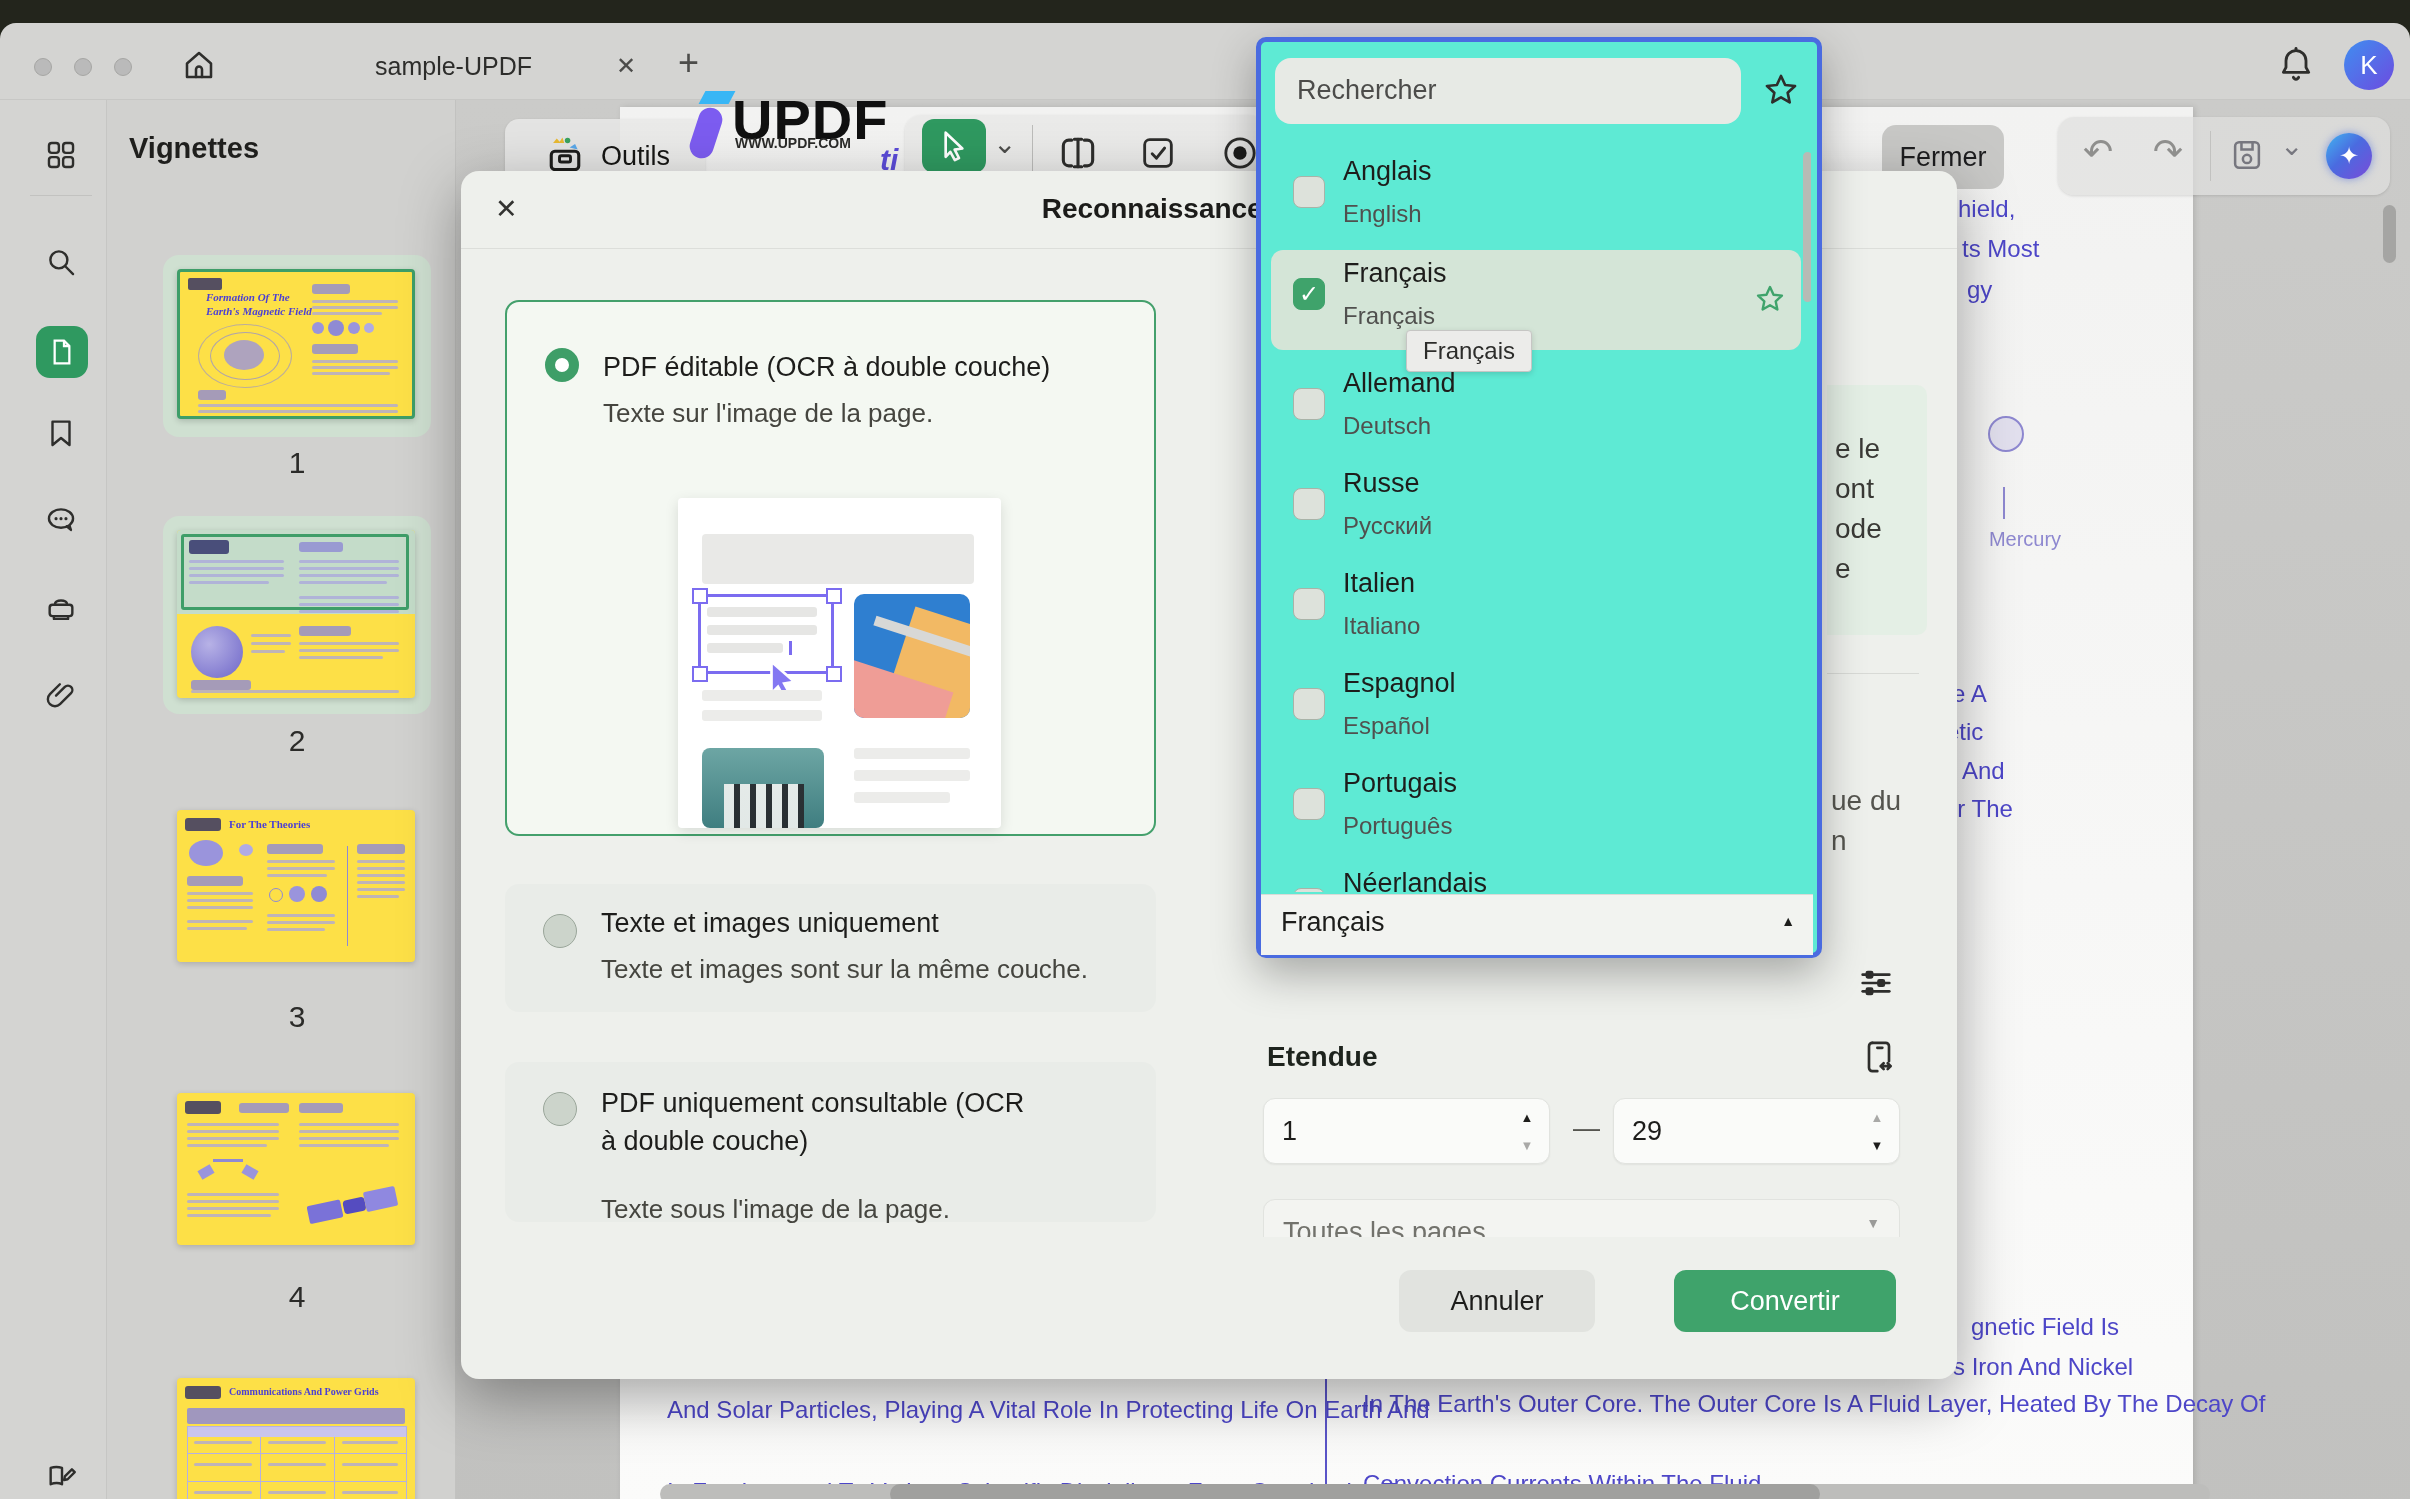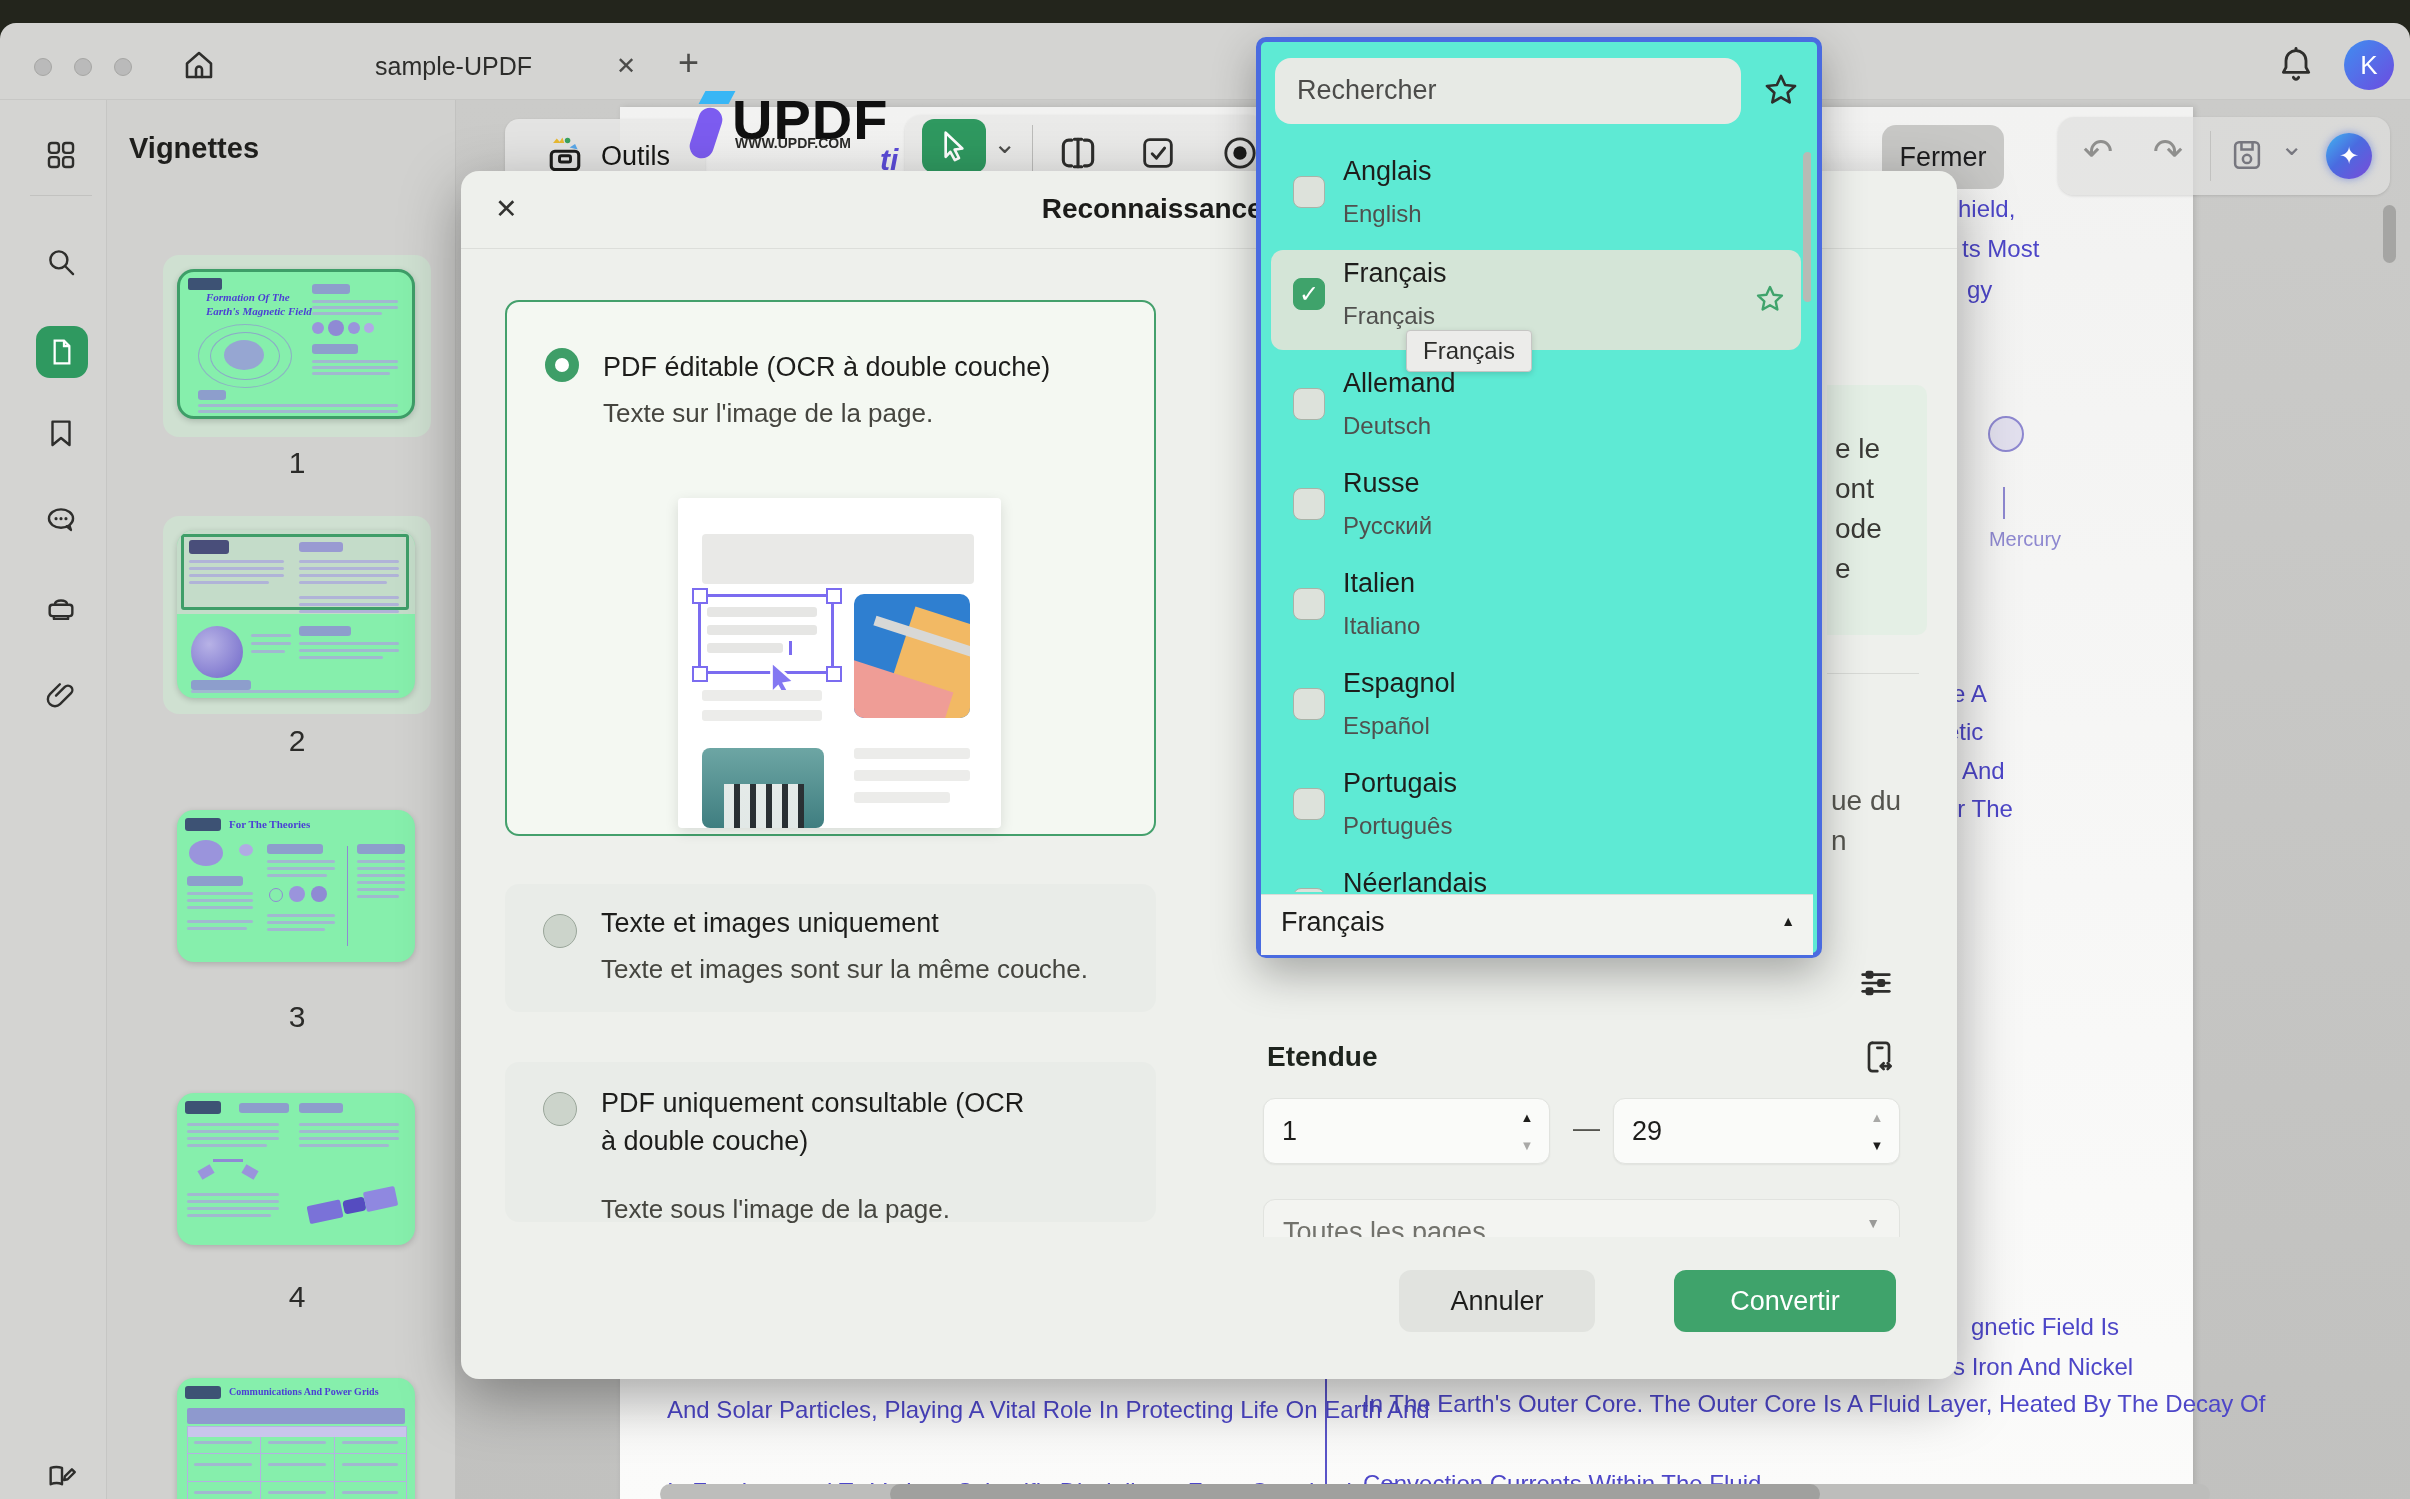--- a/index.html
+++ b/index.html
@@ -8,21 +8,21 @@
   #win{position:absolute;left:0;top:8px;right:0;bottom:0;background:#d4d4d2;border-radius:16px 16px 0 0;overflow:hidden;}
   .tl-dot{width:16px;height:16px;border-radius:50%;background:#bababa;border:1px solid #a6a6a4;}
   .tabtext{font-size:25px;color:#2d2d2b;font-weight:500;}
   .glyph{color:#4c4c4a;}
   svg{display:block;}
   .ico svg{stroke:#2e2e2c;fill:none;stroke-width:1.7;stroke-linecap:round;stroke-linejoin:round;}
   .rail-ico{left:44px;width:34px;height:34px;}
   .panelcard{background:rgba(233,233,231,.85);border-radius:14px;box-shadow:0 1px 3px rgba(0,0,0,.12);}
   
   .thumbwrap{left:163px;width:268px;border-radius:16px;}
-  .thumbpage{position:absolute;background:#86efac;border-radius:17px;box-shadow:0 2px 6px rgba(0,0,0,.18);overflow:hidden;}
+  .thumbpage{position:absolute;background:#fde047;border-radius:4px;box-shadow:0 2px 6px rgba(0,0,0,.18);overflow:hidden;}
   .sel{border:3px solid #3e9e68;}
   .tl{position:absolute;height:3px;border-radius:2px;background:#a9a5dc;opacity:.75;}
   .badge{position:absolute;height:10px;border-radius:3px;background:#8f8ad4;opacity:.8;}
   .pagenum{left:177px;width:238px;text-align:center;font-size:30px;color:#2b2b29;}
   
   #dialog{left:461px;top:148px;width:1496px;height:1208px;background:#eef0ec;border-radius:18px;
           box-shadow:0 18px 60px rgba(0,0,0,.35);}
   .optcard{left:44px;width:651px;border-radius:14px;background:#e9ece8;}
   .optcard.on{background:#f4f8f2;border:2px solid #44a06c;}
   .radio{position:absolute;left:38px;width:34px;height:34px;border-radius:50%;background:#ccd4cb;border:1px solid #9aa69a;box-sizing:border-box;}

